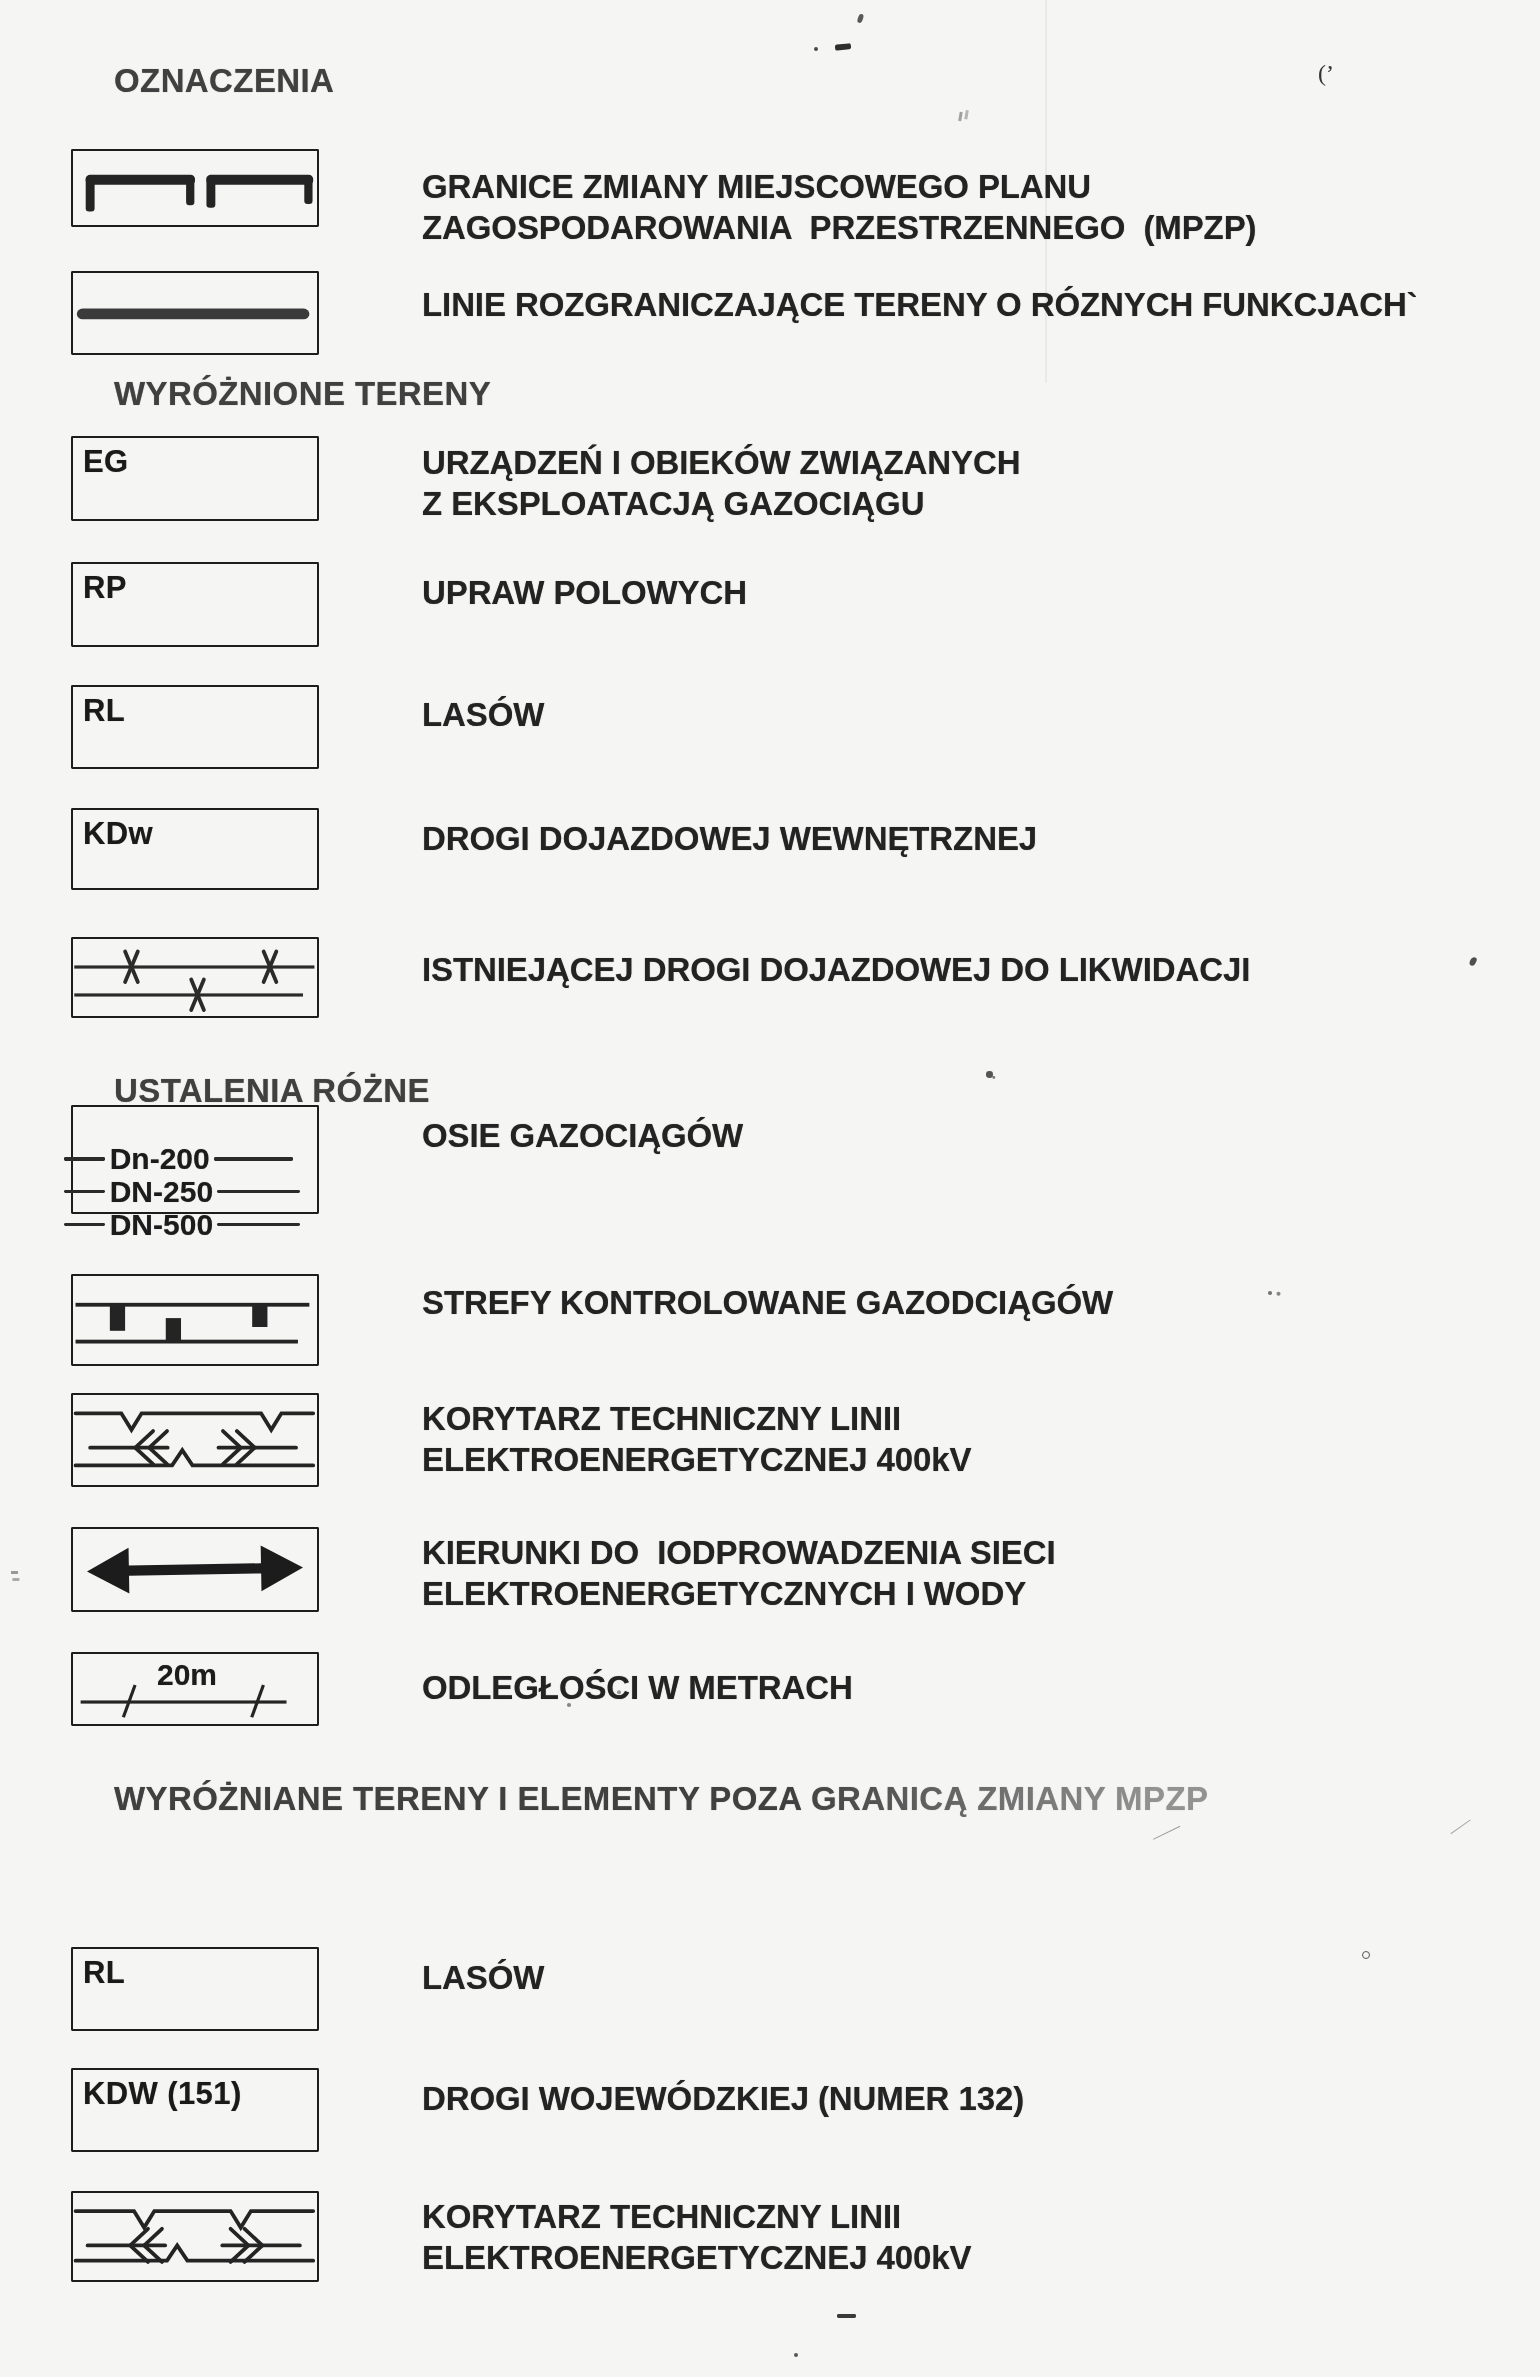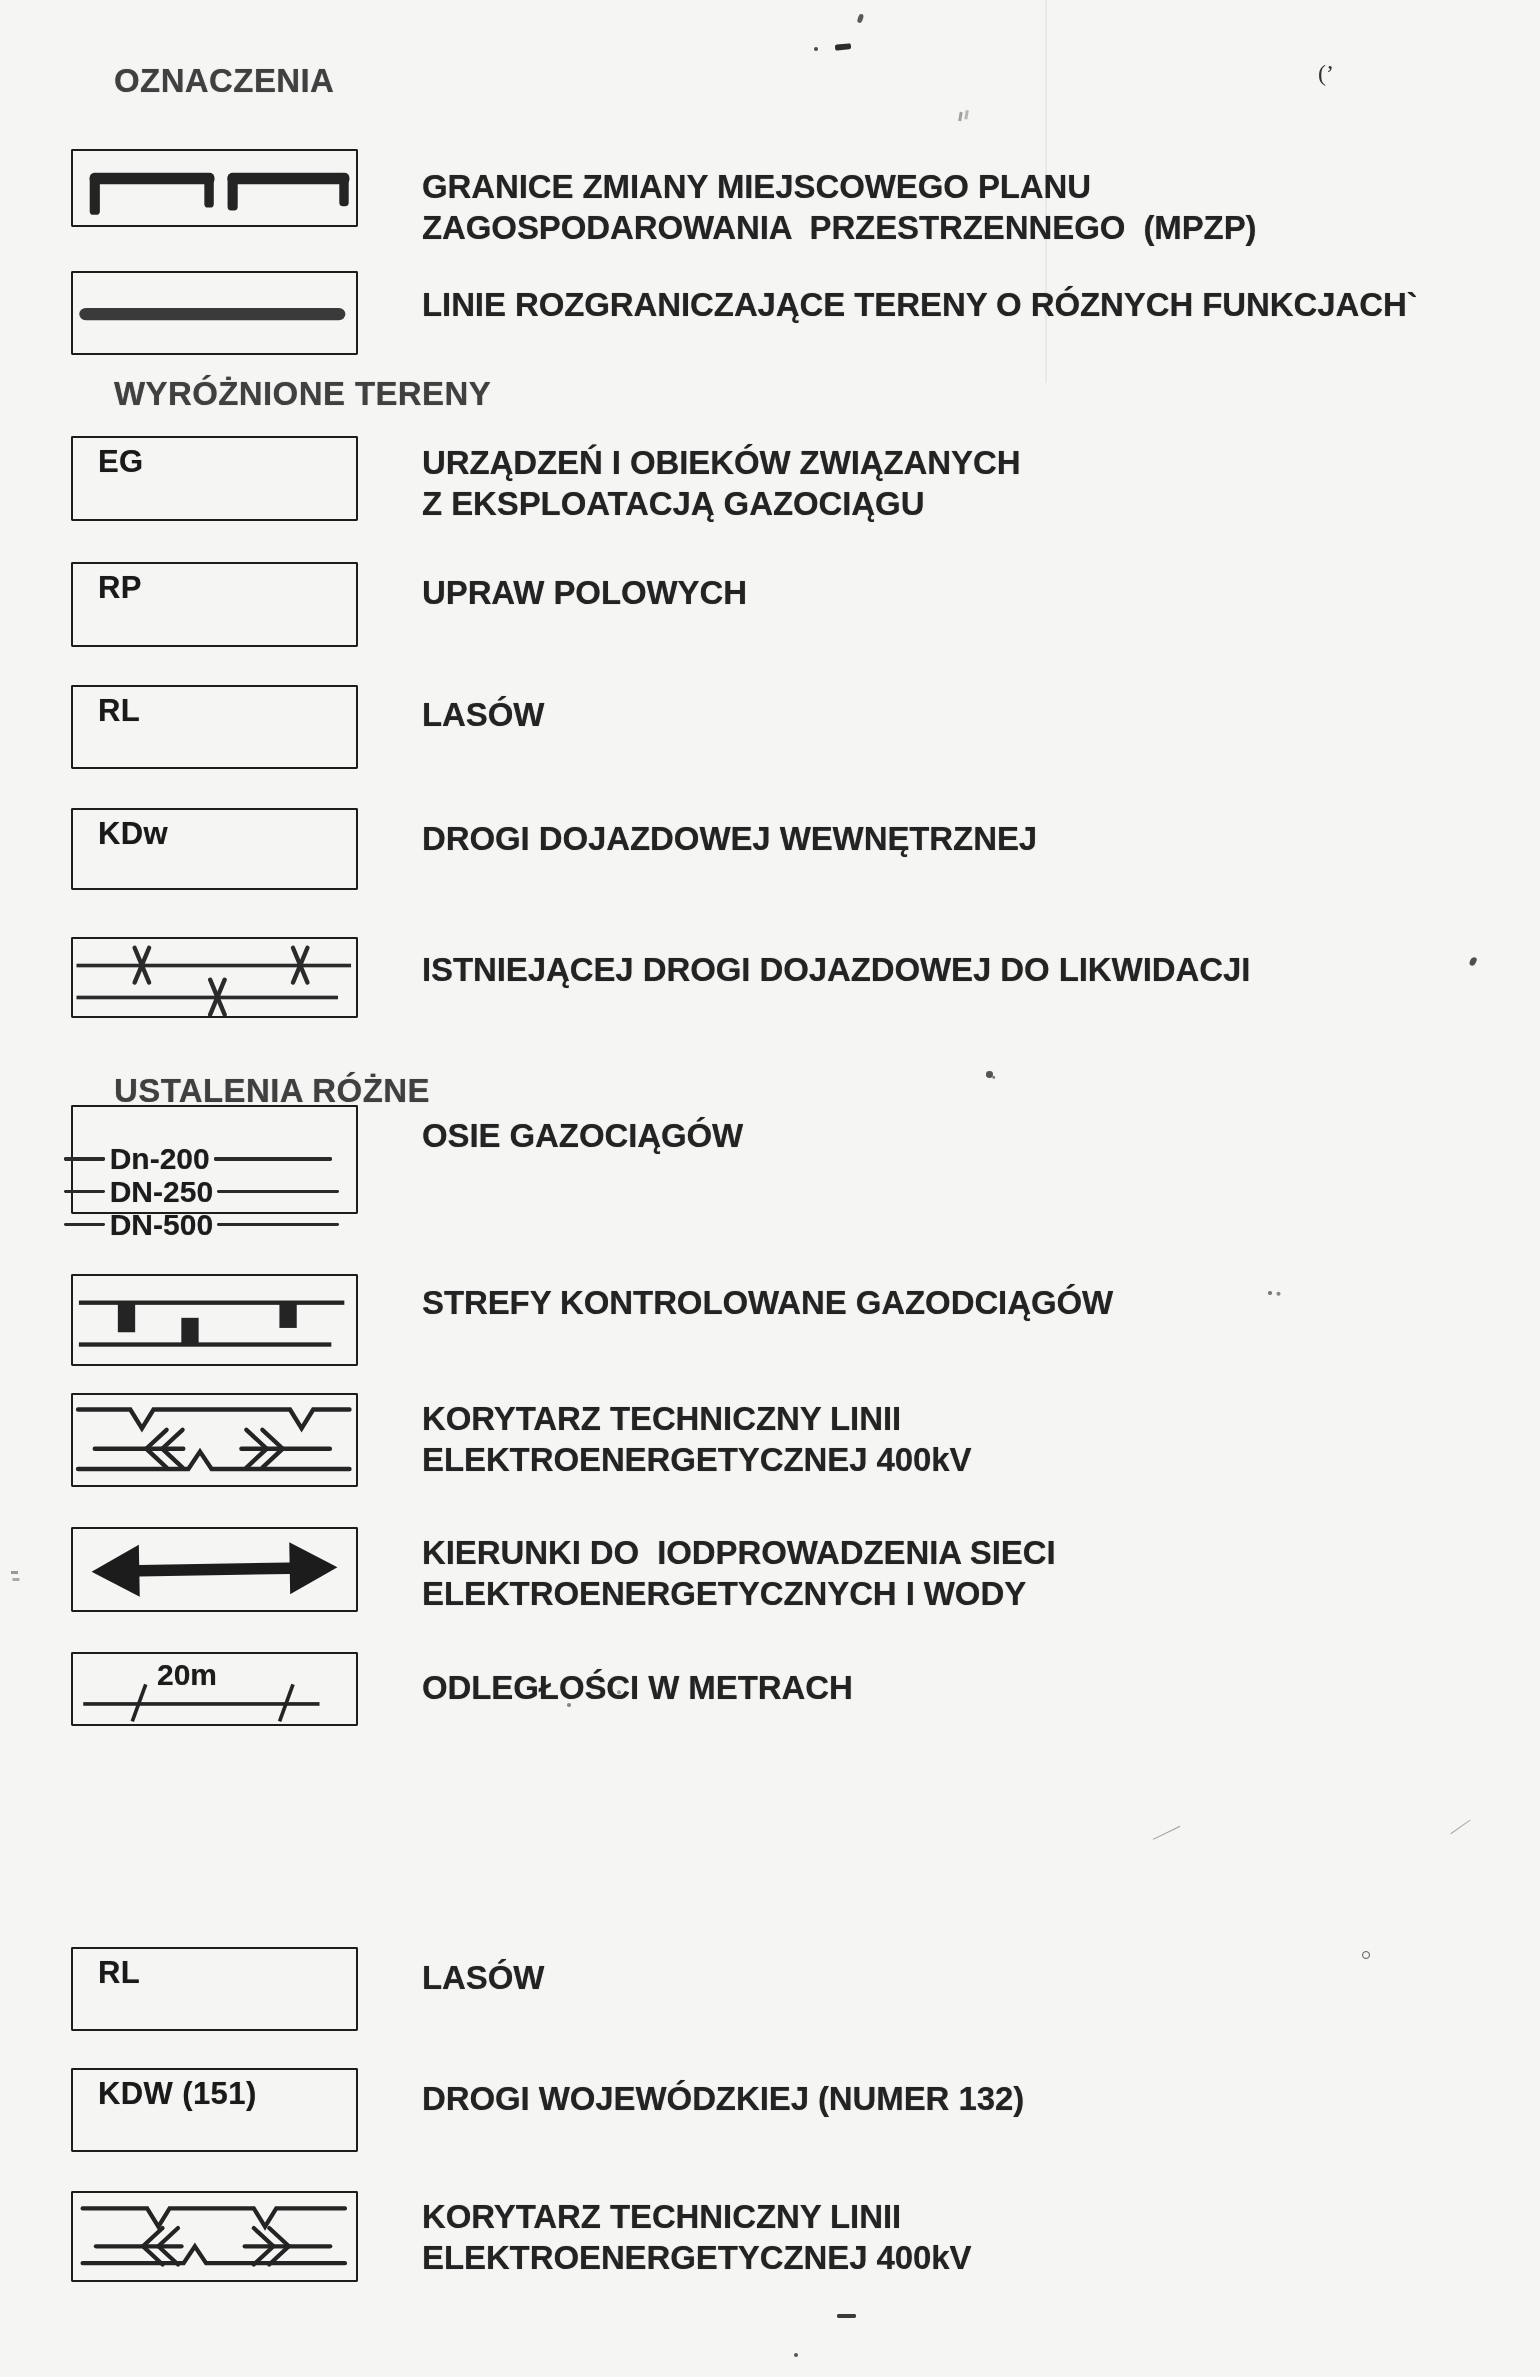--- a/index.html
+++ b/index.html
@@ -16,22 +16,22 @@
   }
   .title{top:62px;}
   .desc{
     position:absolute;left:422px;
     font-weight:700;font-size:33px;line-height:41px;letter-spacing:-0.1px;
     color:#232323;text-shadow:0 0 0.9px rgba(25,25,25,.5);white-space:pre-wrap;
   }
   
   .row{position:absolute;left:0;width:1541px;}
   .box{
-    position:absolute;left:71px;width:287px;box-sizing:border-box;
-    border:2.8px solid #1d1d1d;border-radius:1.4px;background:transparent;padding-left:15px;
+    position:absolute;left:71px;width:248px;box-sizing:border-box;
+    border:2.8px solid #1d1d1d;border-radius:1.4px;background:transparent;
   }
   .code{
     font-weight:700;font-size:31px;letter-spacing:0.4px;color:#1a1a1a;
     padding:5.7px 0 0 10px;text-shadow:0 0 0.7px rgba(25,25,25,.5);
   }
   .sym{position:absolute;left:0;top:0;width:100%;height:100%;}
   
   .r1  .box{top:149px;height:78px}  .r1  .desc{top:166px}
   .r2  .box{top:271px;height:84px}  .r2  .desc{top:284px}
   .r3  .box{top:436px;height:85px}  .r3  .desc{top:442px}
@@ -282,20 +282,21 @@
         <g fill="#242424">
           <rect x="12" y="66" width="324" height="5"></rect>
           <rect x="86" y="40" width="5" height="54" transform="rotate(20 88 67)"></rect>
           <rect x="288" y="40" width="5" height="54" transform="rotate(20 290 67)"></rect>
         </g>
       </svg>
     </div>
     <div class="desc">ODLEGŁOŚCI W METRACH</div>
   </div>
 
+  <div class="hdg h3">WYRÓŻNIANE TERENY I ELEMENTY POZA GRANICĄ ZMIANY MPZP</div>
 
   <div class="row r13 faded">
     <div class="box">
       <div class="code">RP</div>
     </div>
     <div class="desc">UPRAW POLOWYCH</div>
   </div>
 
   <div class="row r14">
     <div class="box">

